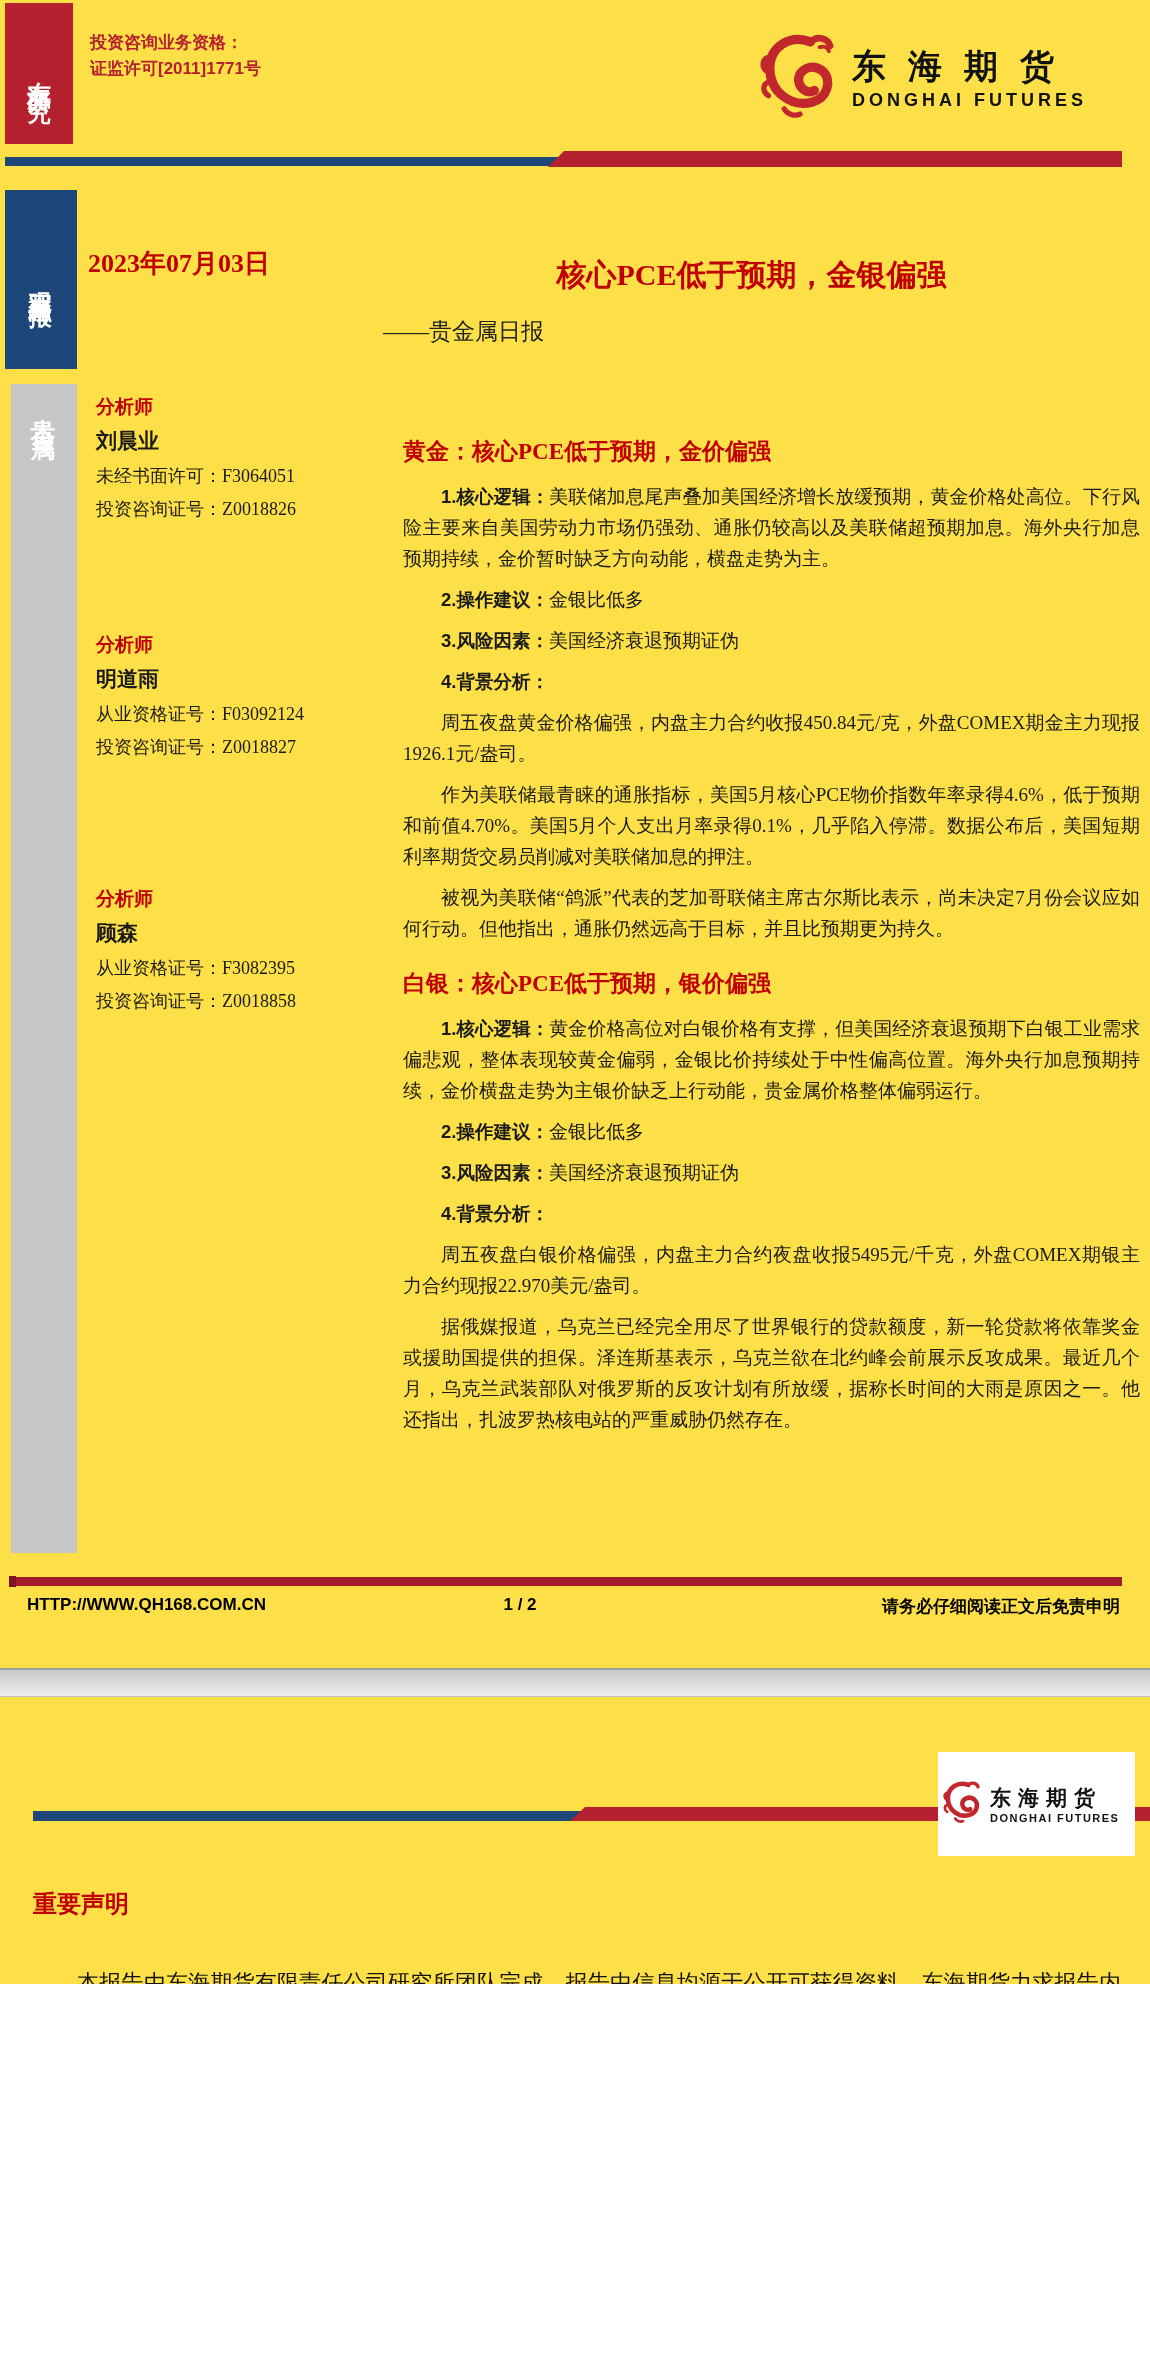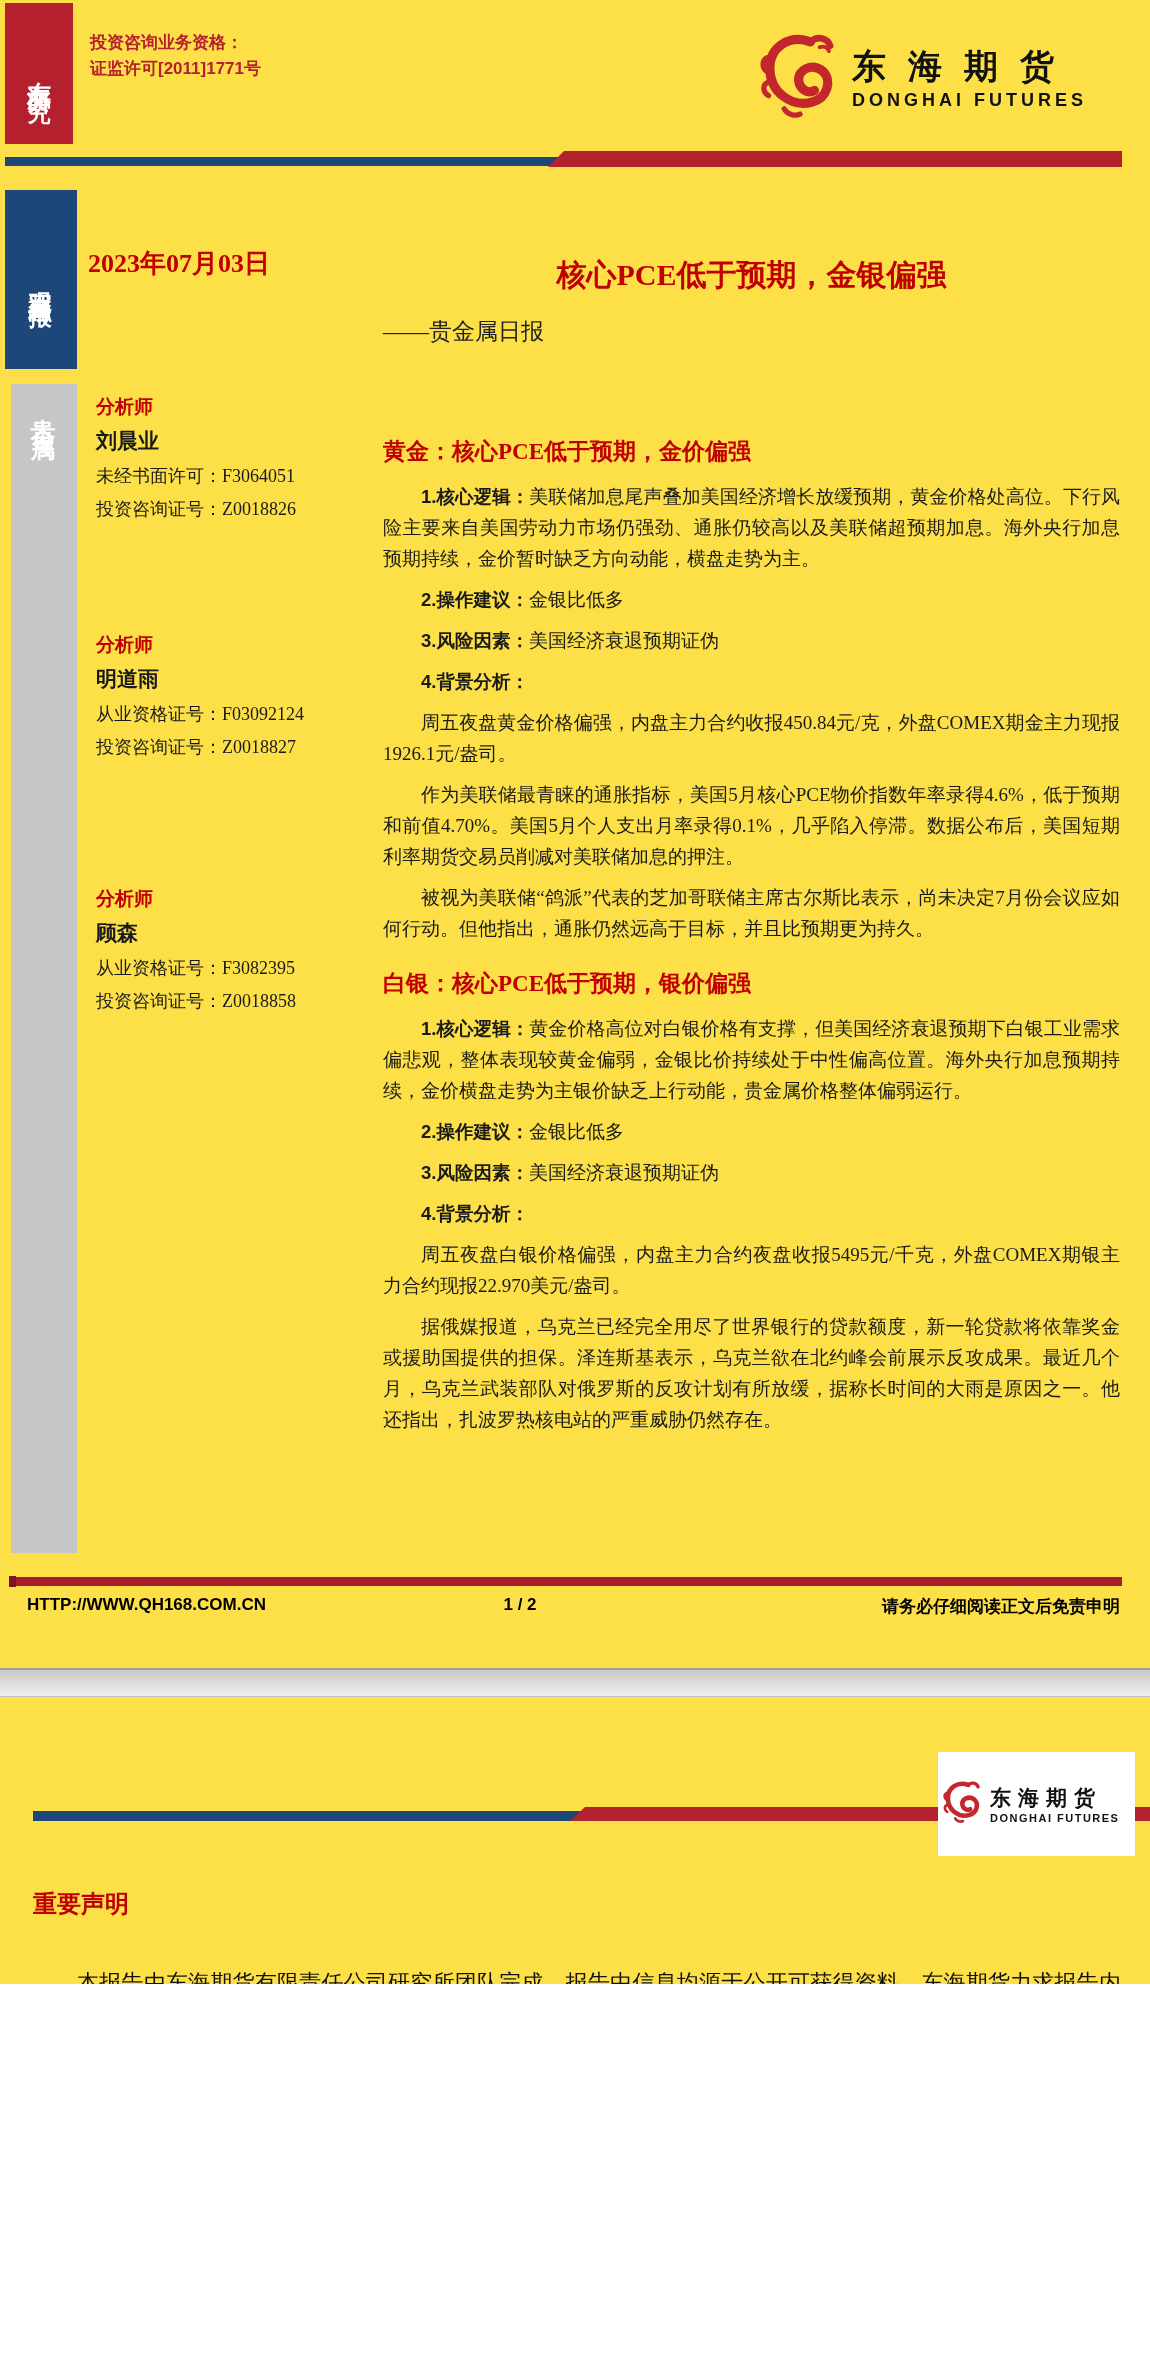--- a/index.html
+++ b/index.html
@@ -49,21 +49,21 @@
   .subtitle{position:absolute;left:383px;top:316px;width:710px;font-size:23px;color:#222;}
 
   .analyst{position:absolute;left:96px;width:280px;}
   .a1{top:394px;}.a2{top:632px;}.a3{top:886px;}
   .a-role{color:var(--bright-red);font-weight:bold;font-size:19px;
     font-family:"Liberation Sans","DejaVu Sans",sans-serif;margin-bottom:7px;}
   .a-name{font-weight:bold;font-size:21px;font-family:"Liberation Sans","DejaVu Sans",sans-serif;margin-bottom:5px;}
   .a-cert{font-size:18px;line-height:33px;}
 
   
-  .main-col{position:absolute;left:383px;top:436px;width:737px;}
+  .main-col{position:absolute;left:403px;top:436px;width:737px;}
   .sec-heading{color:var(--bright-red);font-weight:bold;font-size:23px;margin:0 0 14px 0;}
   .sec-heading.silver{margin-top:24px;}
   .main-col p{font-size:19px;line-height:31px;margin:0 0 10px 0;text-indent:2em;text-align:justify;}
   .main-col p b{font-family:"Liberation Sans","DejaVu Sans",sans-serif;font-size:18.5px;}
 
   
   .foot-bar{position:absolute;left:9px;top:1577px;width:1113px;height:9px;background:var(--footer-red);}
   .foot-bar .cap{position:absolute;left:0;top:-1px;width:7px;height:11px;background:#7c1423;}
   .foot-row{position:absolute;left:0;top:1595px;width:1150px;height:26px;
     font-family:"Liberation Sans","DejaVu Sans",sans-serif;font-weight:bold;font-size:17px;color:#000;}

